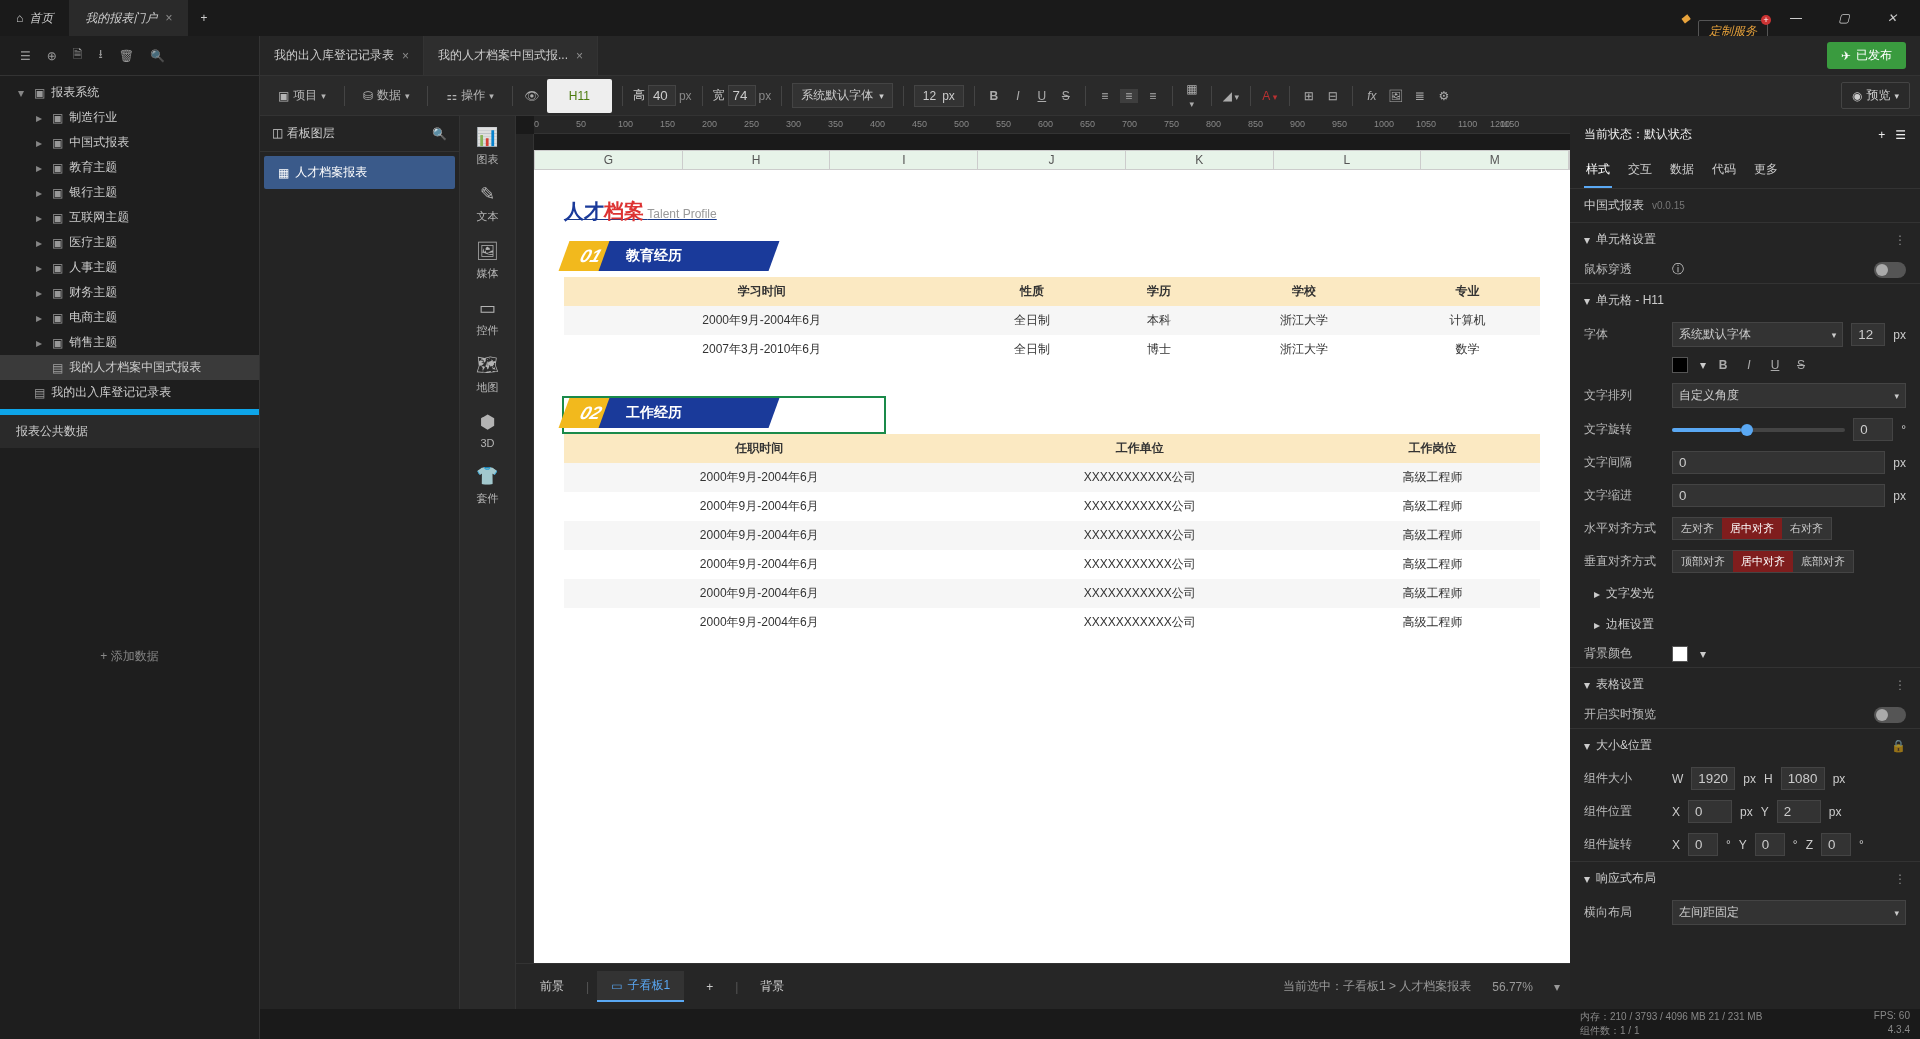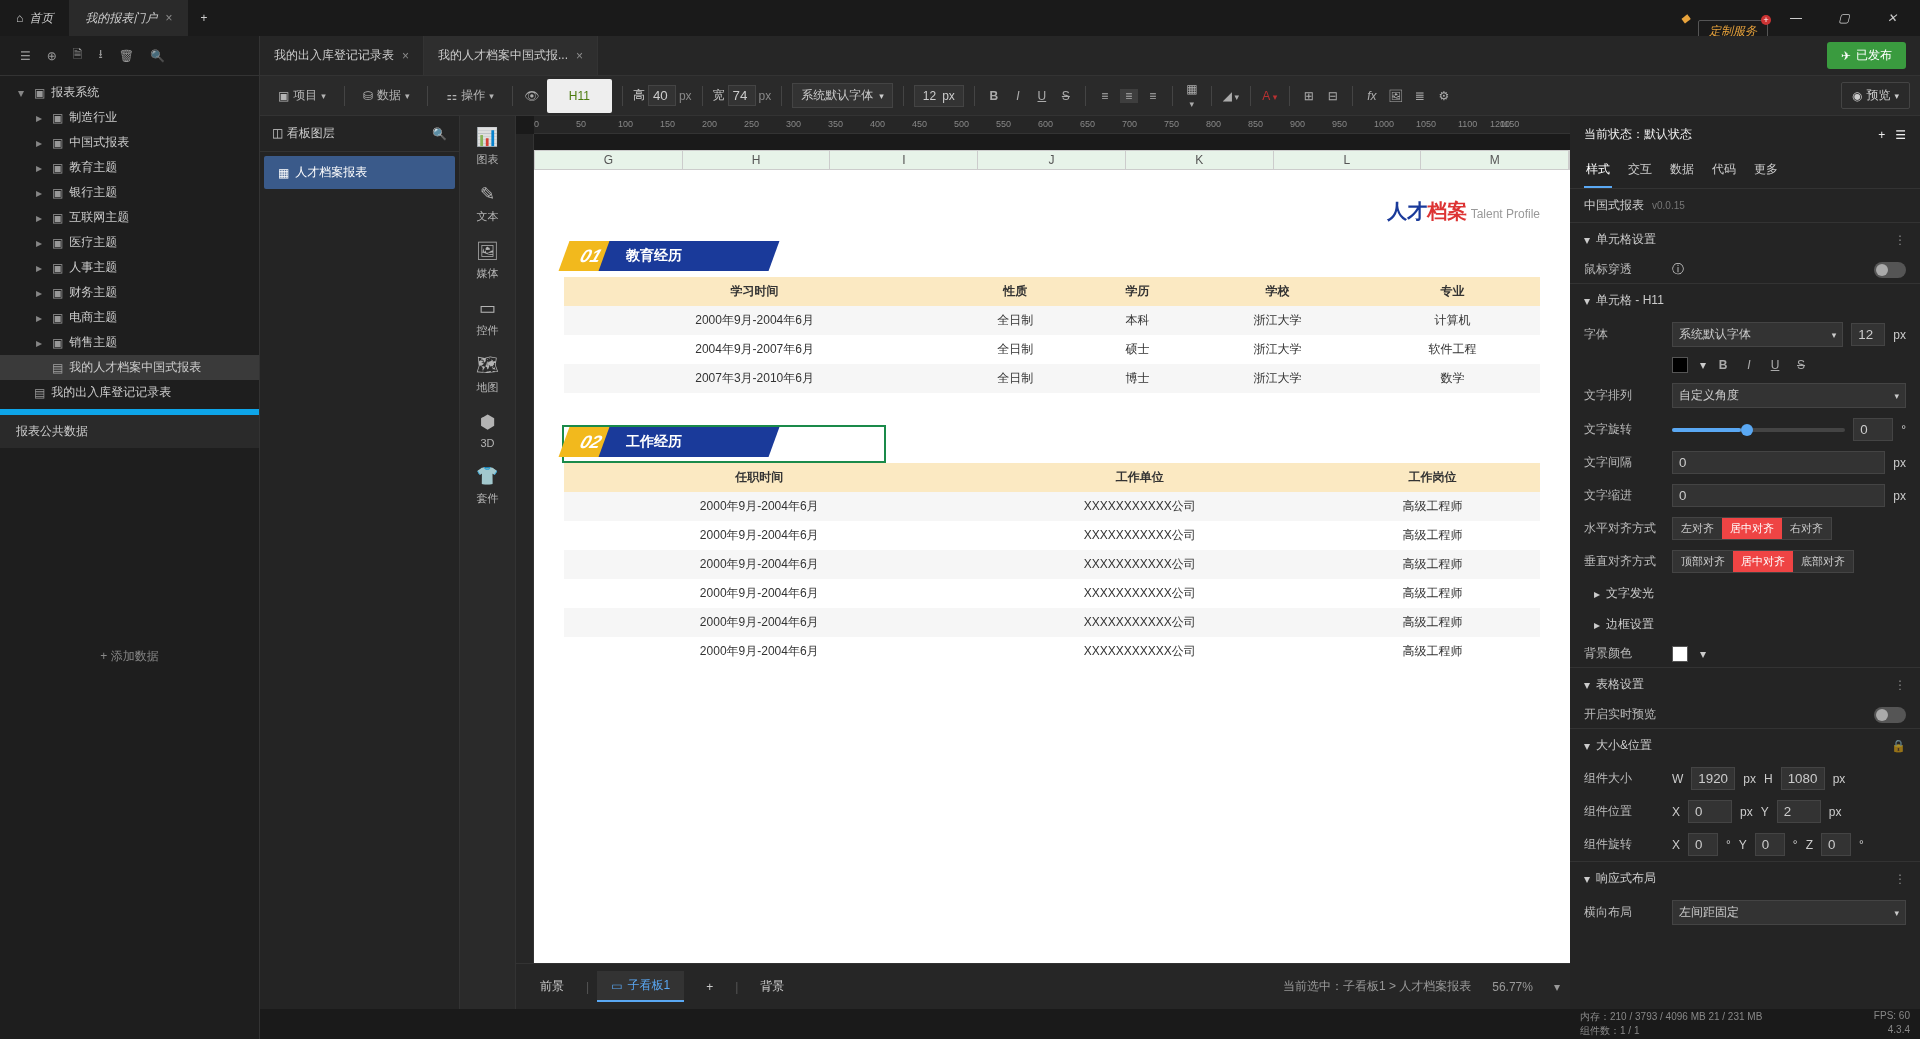--- a/index.html
+++ b/index.html
@@ -53,21 +53,21 @@
 
 .canvas { position:absolute; left:516px; top:116px; right:350px; bottom:30px; background:#1a1a1a; overflow:hidden; }
 .ruler-h { height:18px; background:#262626; border-bottom:1px solid #333; position:relative; margin-left:18px;}
 .ruler-v { width:18px; position:absolute; left:0; top:18px; bottom:0; background:#262626; border-right:1px solid #333; }
 .ruler-h span { position:absolute; font-size:9px; color:#888; top:3px; }
 .stage { position:absolute; left:18px; top:18px; right:0; bottom:46px; background:#1a1a1a; display:flex; justify-content:center; padding-top:16px; overflow:auto;}
 .sheet { width:1100px; background:#fff; position:relative; }
 .colhdr { display:flex; background:#e7f3e9; border:1px solid #ccc; }
 .colhdr div { flex:1; text-align:center; color:#555; padding:2px 0; border-right:1px solid #ccc; }
 .sheet-body { padding:20px 30px 10px; }
-.title-band { text-align:right; color:#1a3a8a; font-weight:bold; padding:8px 0 12px; }
+.title-band { text-align:left; color:#1a3a8a; font-weight:bold; padding:8px 0 12px;text-decoration:underline; }
 .title-band .red { color:#d33; }
 .title-band .sub { color:#999; font-weight:normal; font-size:12px; }
 .sec-hdr { position:relative; height:34px; margin-top:4px; }
 .sec-hdr .num { position:absolute; left:0; top:0; width:54px; height:30px; background:#f2b91d; transform:skewX(-20deg); display:flex; align-items:center; justify-content:center; color:#fff; font-style:italic; font-weight:bold; font-size:18px;}
 .sec-hdr .lbl { position:absolute; left:40px; top:0; width:170px; height:30px; background:#1a3a9a; transform:skewX(-20deg); }
 .sec-hdr .lbltxt { position:absolute; left:62px; top:6px; color:#fff; font-weight:bold; font-size:14px; }
 .sec-hdr.selected { outline:2px solid #1a8a4a; padding:2px; width:320px;}
 .tbl { width:100%; border-collapse:collapse; margin-top:2px; }
 .tbl th { background:#fbe9c2; color:#333; padding:6px; font-weight:bold; }
 .tbl td { padding:6px; text-align:center; color:#333; }
@@ -88,21 +88,21 @@
 .sec-h { padding:8px 14px; display:flex; align-items:center; gap:6px; cursor:pointer; }
 .sec-h .dots { margin-left:auto; opacity:.6;}
 .prow { display:flex; align-items:center; padding:5px 14px; gap:8px; }
 .prow .lbl { width:80px; color:#bbb; }
 .pinput { background:#333; border:1px solid #444; color:#ccc; padding:3px 6px; }
 .psel { background:#333; border:1px solid #444; color:#ccc; padding:3px 6px; display:flex; align-items:center; justify-content:space-between; flex:1;}
 .toggle { width:32px; height:16px; background:#555; border-radius:8px; position:relative; cursor:pointer;}
 .toggle::after{content:"";position:absolute;left:2px;top:2px;width:12px;height:12px;background:#aaa;border-radius:50%;}
 .seg { display:flex; border:1px solid #444; }
 .seg span { padding:3px 8px; cursor:pointer; font-size:11px; background:#333;}
-.seg span.on { background:#ef4444; color:#fff;font-family:Liberation Mono, monospace;}
+.seg span.on { background:#7f1d1d; color:#fff;font-family:Liberation Mono, monospace;}
 .color-sw { width:16px; height:16px; background:#000; border:1px solid #555; }
 .color-sw.white { background:#fff; }
 .slider { flex:1; height:4px; background:#444; position:relative; border-radius:2px;}
 .slider::before{content:"";position:absolute;left:0;width:40%;height:100%;background:#5aa8f3;border-radius:2px;}
 .slider::after{content:"";position:absolute;left:40%;top:-4px;width:12px;height:12px;background:#5aa8f3;border-radius:50%;}
 .subsec { padding:7px 14px 7px 24px; cursor:pointer; display:flex; align-items:center; gap:6px;}
 
 .statusbar { position:absolute; bottom:0; right:0; height:30px; width:350px; background:#1a1a1a; padding:2px 10px; font-size:10px; color:#888; display:flex; flex-direction:column; justify-content:center; }
 .home-ico::before{content:"⌂";}
 .close-x { cursor:pointer; opacity:.6;}
@@ -405,27 +405,20 @@
             </thead>
             <tbody id="edu-b">
               <tr>
                 <td>2000年9月-2004年6月</td>
                 <td>全日制</td>
                 <td>本科</td>
                 <td>浙江大学</td>
                 <td>计算机</td>
               </tr>
               <tr>
-                <td>2004年9月-2007年6月</td>
-                <td>全日制</td>
-                <td>硕士</td>
-                <td>浙江大学</td>
-                <td>软件工程</td>
-              </tr>
-              <tr>
                 <td>2007年3月-2010年6月</td>
                 <td>全日制</td>
                 <td>博士</td>
                 <td>浙江大学</td>
                 <td>数学</td>
               </tr>
             </tbody>
           </table>
         <div style="height:30px"></div>
         <div class="sec-hdr selected">

